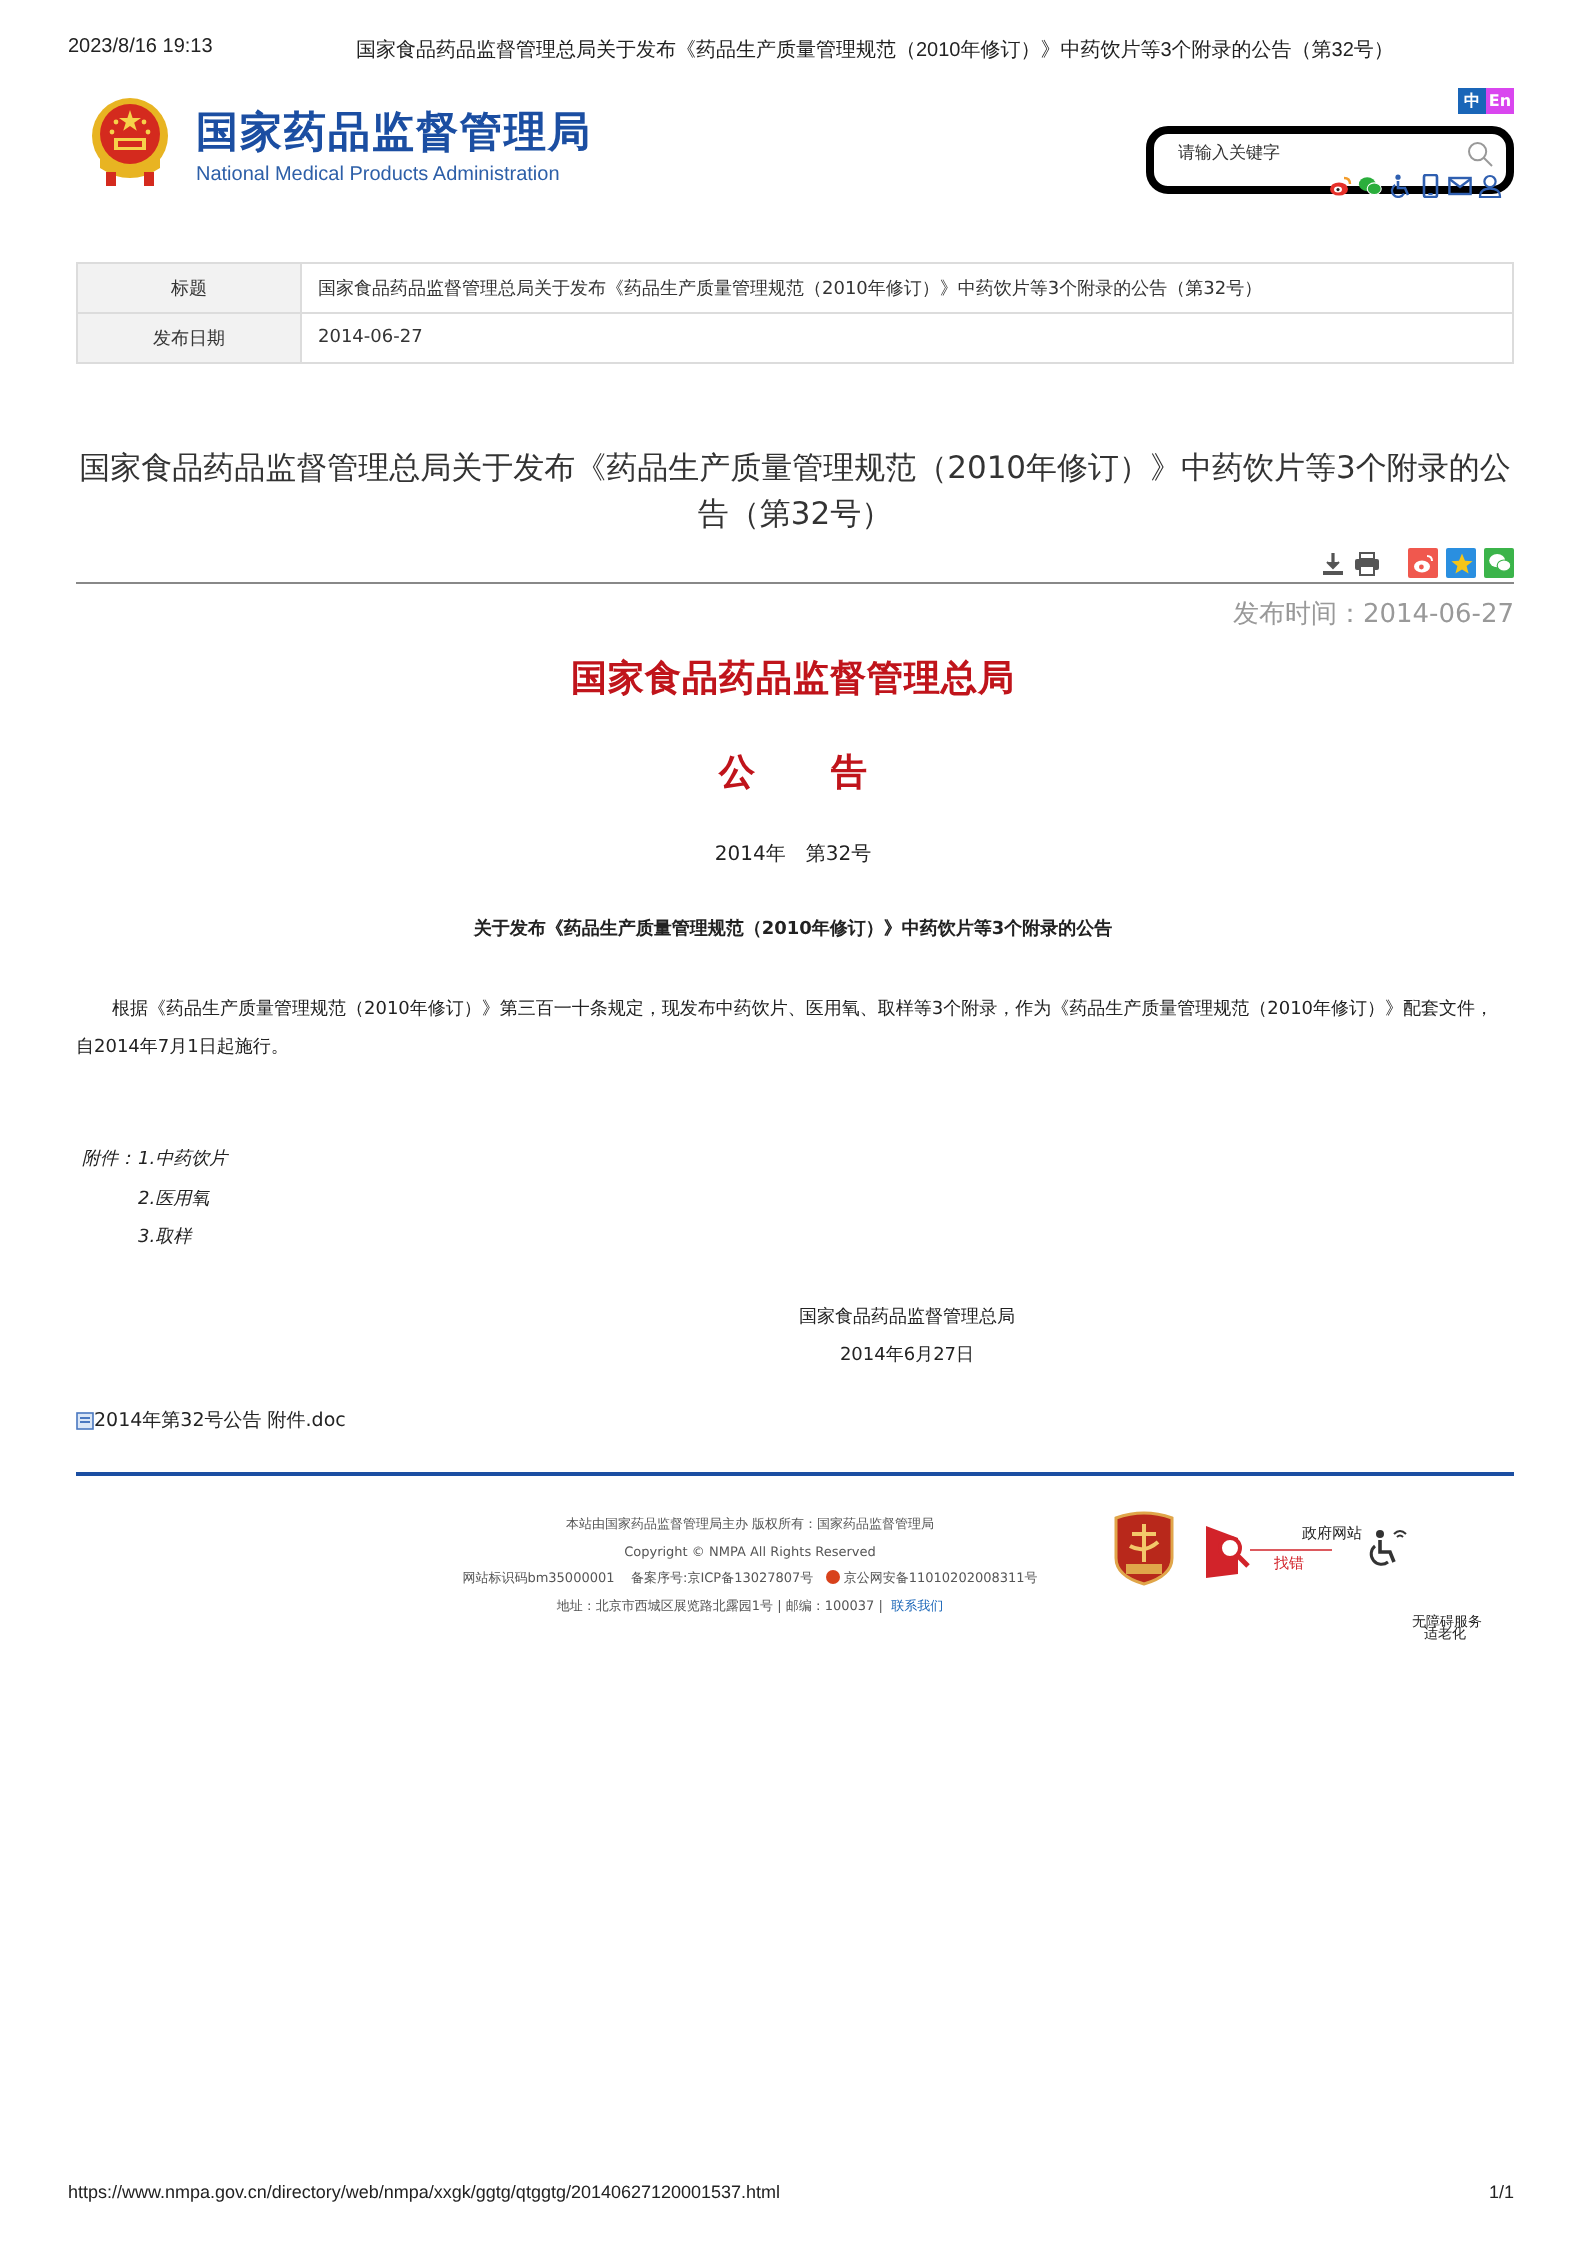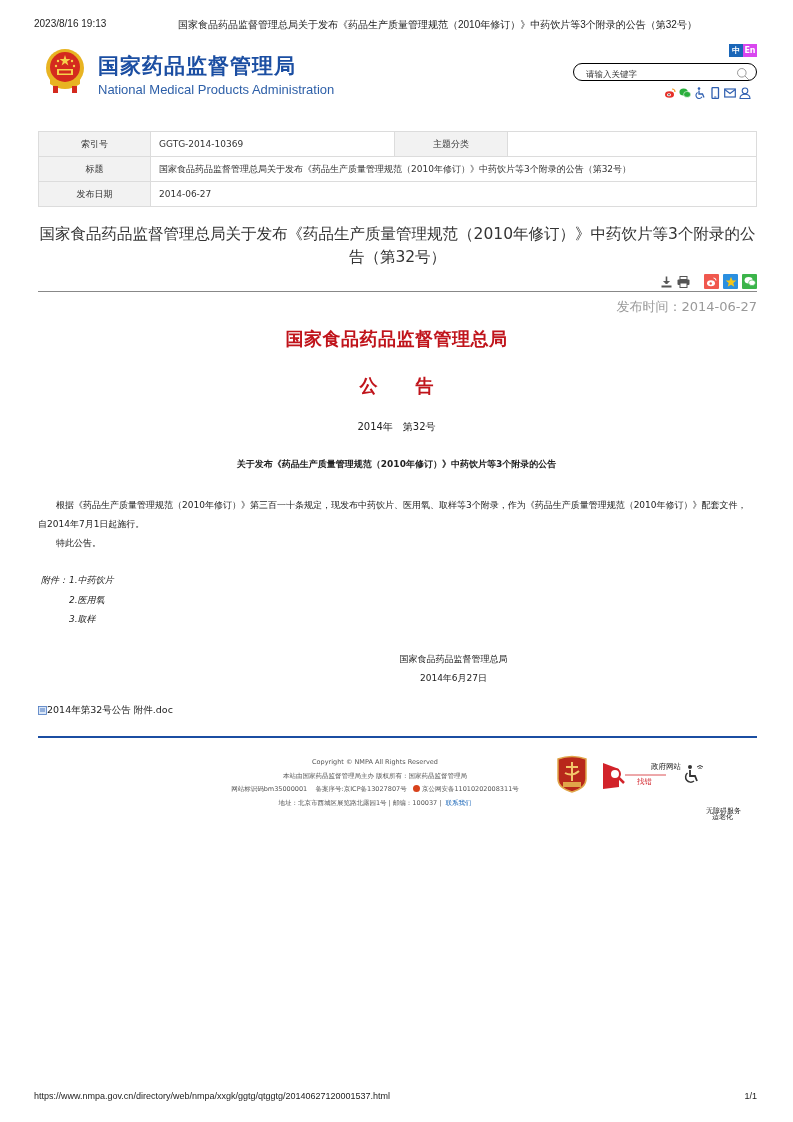--- a/index.html
+++ b/index.html
@@ -6,28 +6,28 @@
   html, body { width: 793px; height: 1122px; background: #ffffff; overflow: hidden; }
   body { font-family: "DejaVu Sans", "Liberation Sans", sans-serif; color: #333; position: relative; }
 
   .print-header { position: absolute; top: 18px; left: 34px; right: 34px; height: 14px; font-size: 10px; color: #222; font-family: "Liberation Sans", "DejaVu Sans", sans-serif; }
   .print-header .ts { position: absolute; left: 0; top: 0; }
   .print-header .ptitle { position: absolute; left: 144px; top: 0; white-space: nowrap; }
 
   .site-header { position: absolute; top: 44px; left: 38px; right: 36px; height: 62px; }
   .logo-emblem { position: absolute; left: 6px; top: 4px; width: 42px; height: 46px; }
   .logo-cn { position: absolute; left: 60px; top: 8px; font-size: 21px; font-weight: bold; color: #1b4ea2; letter-spacing: 1px; white-space: nowrap; }
-  .logo-en { position: absolute; left: 60px; top: 38px; font-size: 13px; color: #2d5fa8; font-family: "Liberation Sans", sans-serif; white-space: nowrap; }
+  .logo-en { position: absolute; left: 60px; top: 38px; font-size: 10px; color: #2d5fa8; font-family: "Liberation Sans", sans-serif; white-space: nowrap; }
 
   .lang-switch { position: absolute; right: 0; top: 0; display: flex; height: 13px; }
   .lang-switch span { width: 14px; height: 13px; font-size: 8px; line-height: 13px; text-align: center; font-weight: bold; }
   .lang-zh { background: #1a66b8; color: #fff; }
   .lang-en { background: #d946ef; color: #fff; }
 
-  .search-box { position: absolute; right: 0; top: 19px; width: 184px; height 20px; height: 18px; border: 1px solid #000000; border-radius: 11px; background: #fff; text-decoration: underline; }
+  .search-box { position: absolute; right: 0; top: 19px; width: 184px; height 20px; height: 34px; border: 4px solid #000000; border-radius: 11px; background: #fff; text-decoration: underline; }
   .search-box input { position: absolute; left: 12px; top: 3px; width: 140px; height: 14px; border: none; outline: none; font-size: 8.5px; color: #333; background: transparent; font-family: "DejaVu Sans", sans-serif; }
   .search-box input::placeholder { color: #333; }
   .search-icon { position: absolute; right: 6px; top: 3px; width: 14px; height: 14px; }
 
   .header-icons { position: absolute; right: 6px; top: 43px; display: flex; gap: 3px; align-items: center; }
   .header-icons .hi { width: 12px; height: 12px; display: flex; align-items: center; justify-content: center; }
 
   .info-table { position: absolute; top: 131px; left: 38px; width: 719px; border-collapse: collapse; font-size: 9px; }
   .info-table td { border: 1px solid #dcdcdc; height: 25px; padding: 0 8px; color: #333; }
   .info-table td.lbl { background: #f2f2f2; text-align: center; width: 112px; }
@@ -155,26 +155,20 @@
       <svg width="12" height="12" viewBox="0 0 12 12">
           <circle cx="6" cy="3.8" r="2.8" fill="none" stroke="#2f5fb0" stroke-width="1.1"></circle>
           <path d="M1 11.5 Q1 7.3 6 7.3 Q11 7.3 11 11.5 Z" fill="none" stroke="#2f5fb0" stroke-width="1.1"></path>
         </svg>
     </span>
   </div>
 </div>
 
 <table class="info-table">
   <tbody>
-      <tr>
-    <td class="lbl">索引号</td>
-    <td class="val" style="width:244px">GGTG-2014-10369</td>
-    <td class="lbl2">主题分类</td>
-    <td class="val"></td>
-  </tr>
   <tr>
     <td class="lbl">标题</td>
     <td class="val" colspan="3">国家食品药品监督管理总局关于发布《药品生产质量管理规范（2010年修订）》中药饮片等3个附录的公告（第32号）</td>
   </tr>
   <tr>
     <td class="lbl">发布日期</td>
     <td class="val" colspan="3">2014-06-27</td>
   </tr>
 </tbody>
   </table>
@@ -221,21 +215,20 @@
 
 <div class="doc-org">国家食品药品监督管理总局</div>
 <div class="doc-type">
   <span>公</span><span class="sp"></span><span>告</span>
 </div>
 <div class="doc-num">2014年　第32号</div>
 <div class="doc-subject">关于发布《药品生产质量管理规范（2010年修订）》中药饮片等3个附录的公告</div>
 
 <div class="body-text">
   <p>根据《药品生产质量管理规范（2010年修订）》第三百一十条规定，现发布中药饮片、医用氧、取样等3个附录，作为《药品生产质量管理规范（2010年修订）》配套文件，自2014年7月1日起施行。</p>
-  <p>特此公告。</p>
 </div>
 
 <div class="attach-list">
   <div class="row">
       <span class="lab">附件：</span>
       <span>1.中药饮片</span>
     </div>
   <div class="row">
       <span class="lab"></span>
       <span>2.医用氧</span>
@@ -256,22 +249,22 @@
       <rect x="0.5" y="0.5" width="8" height="8" fill="#dbe7f7" stroke="#4a78c0" stroke-width="0.8"></rect>
       <rect x="2" y="2.5" width="5" height="1" fill="#4a78c0"></rect>
       <rect x="2" y="4.5" width="5" height="1" fill="#4a78c0"></rect>
     </svg>
   <span>2014年第32号公告 附件.doc</span>
 </div>
 
 <div class="blue-rule"></div>
 
 <div class="footer">
+  <div>本站由国家药品监督管理局主办 版权所有：国家药品监督管理局</div>
   <div>Copyright © NMPA All Rights Reserved</div>
-  <div>本站由国家药品监督管理局主办 版权所有：国家药品监督管理局</div>
   <div>
     <span>网站标识码bm35000001</span>&nbsp;&nbsp;&nbsp;
     <span>备案序号:京ICP备13027807号</span>&nbsp;&nbsp;
     <span class="badge"></span><span>京公网安备11010202008311号</span>
   </div>
   <div>
     <span>地址：北京市西城区展览路北露园1号 | 邮编：100037 |</span>&nbsp;
     <span class="link">联系我们</span>
   </div>
 </div>

